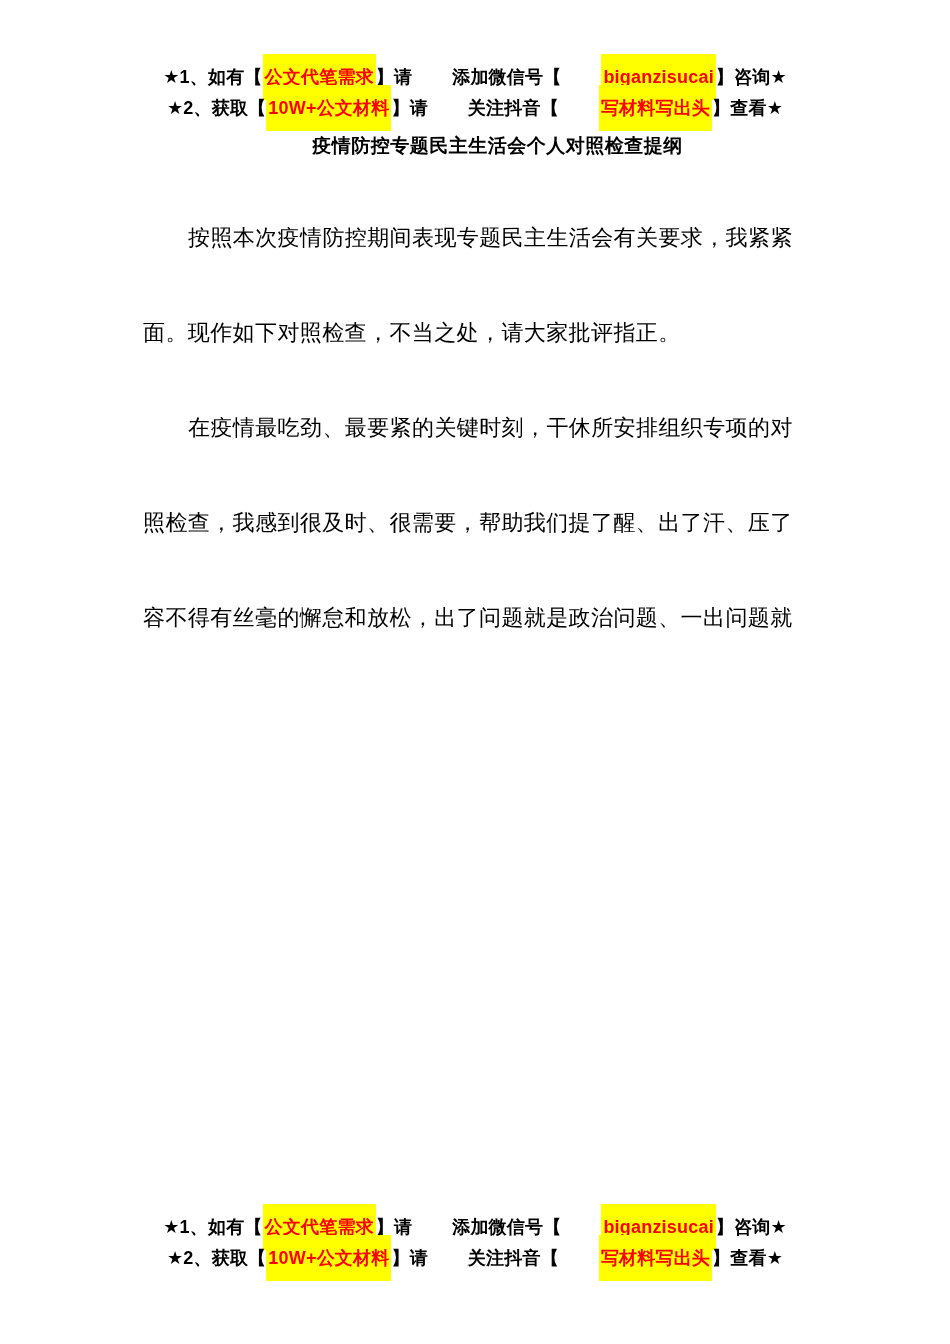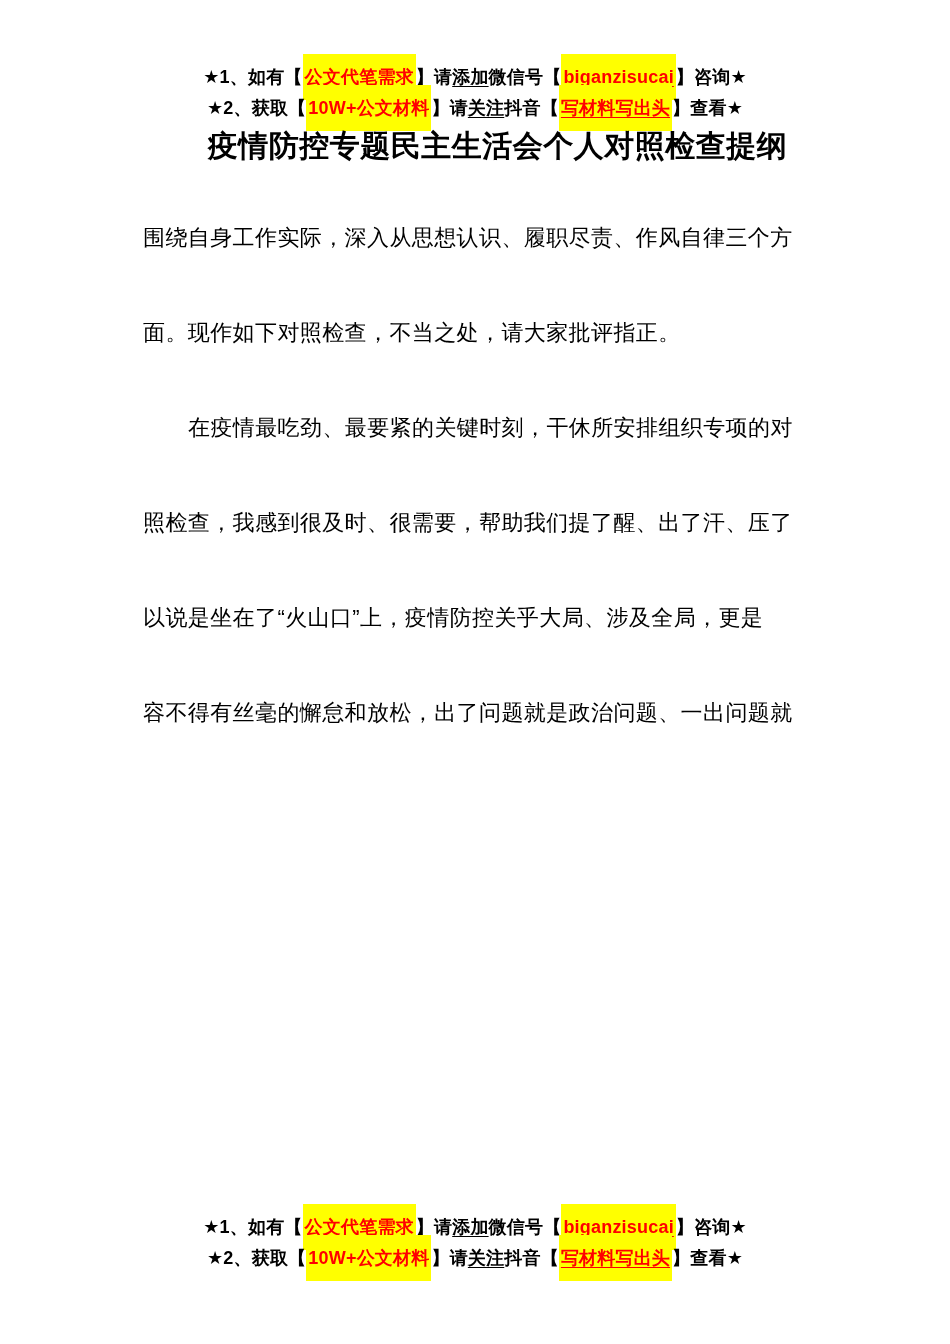--- a/index.html
+++ b/index.html
@@ -27,31 +27,31 @@
     letter-spacing: 0.2px;
   }
   .promo-header { top: 62px; }
   .promo-footer { top: 1212px; }
   .promo .hl {
     background: #FFFF00;
     color: #FF0000;
     padding: 13px 2px;
   }
   .promo .u {
-    text-decoration: underline;
     text-underline-offset: 3px;
+    margin-left: 40px;
   }
   .doc-title {
     position: absolute;
     top: 129px;
     left: 45px;
     right: 0;
     margin: 0;
     text-align: center;
-    font-size: 30px;
+    font-size: 19px;
     line-height: 34px;
     font-weight: bold;
     color: #000000;
     letter-spacing: 0.5px;
   }
   .body-text {
     position: absolute;
     top: 190px;
     left: 143px;
     width: 665px;
@@ -72,25 +72,24 @@
 <div class="page">
 
   <div class="promo promo-header">
     <div class="promo-line"><span>★1、如有【</span><span class="hl">公文代笔需求</span><span>】请</span><span class="u">添加</span><span>微信号【</span><span class="hl u">biganzisucai</span><span>】咨询★</span></div>
     <div class="promo-line"><span>★2、获取【</span><span class="hl">10W+公文材料</span><span>】请</span><span class="u">关注</span><span>抖音【</span><span class="hl u">写材料写出头</span><span>】查看★</span></div>
   </div>
 
   <h1 class="doc-title">疫情防控专题民主生活会个人对照检查提纲</h1>
 
   <div class="body-text">
-    <div class="body-line">围绕自身工作实际，深入从思想认识、履职尽责、作风自律三个方</div>
+    <div class="body-line indent">按照本次疫情防控期间表现专题民主生活会有关要求，我紧紧</div>
     <div class="body-line">面。现作如下对照检查，不当之处，请大家批评指正。</div>
     <div class="body-line indent">在疫情最吃劲、最要紧的关键时刻，干休所安排组织专项的对</div>
     <div class="body-line">照检查，我感到很及时、很需要，帮助我们提了醒、出了汗、压了</div>
-    <div class="body-line">以说是坐在了“火山口”上，疫情防控关乎大局、涉及全局，更是</div>
     <div class="body-line">容不得有丝毫的懈怠和放松，出了问题就是政治问题、一出问题就</div>
   </div>
 
   <div class="promo promo-footer">
     <div class="promo-line"><span>★1、如有【</span><span class="hl">公文代笔需求</span><span>】请</span><span class="u">添加</span><span>微信号【</span><span class="hl u">biganzisucai</span><span>】咨询★</span></div>
     <div class="promo-line"><span>★2、获取【</span><span class="hl">10W+公文材料</span><span>】请</span><span class="u">关注</span><span>抖音【</span><span class="hl u">写材料写出头</span><span>】查看★</span></div>
   </div>
 
 </div>
 

